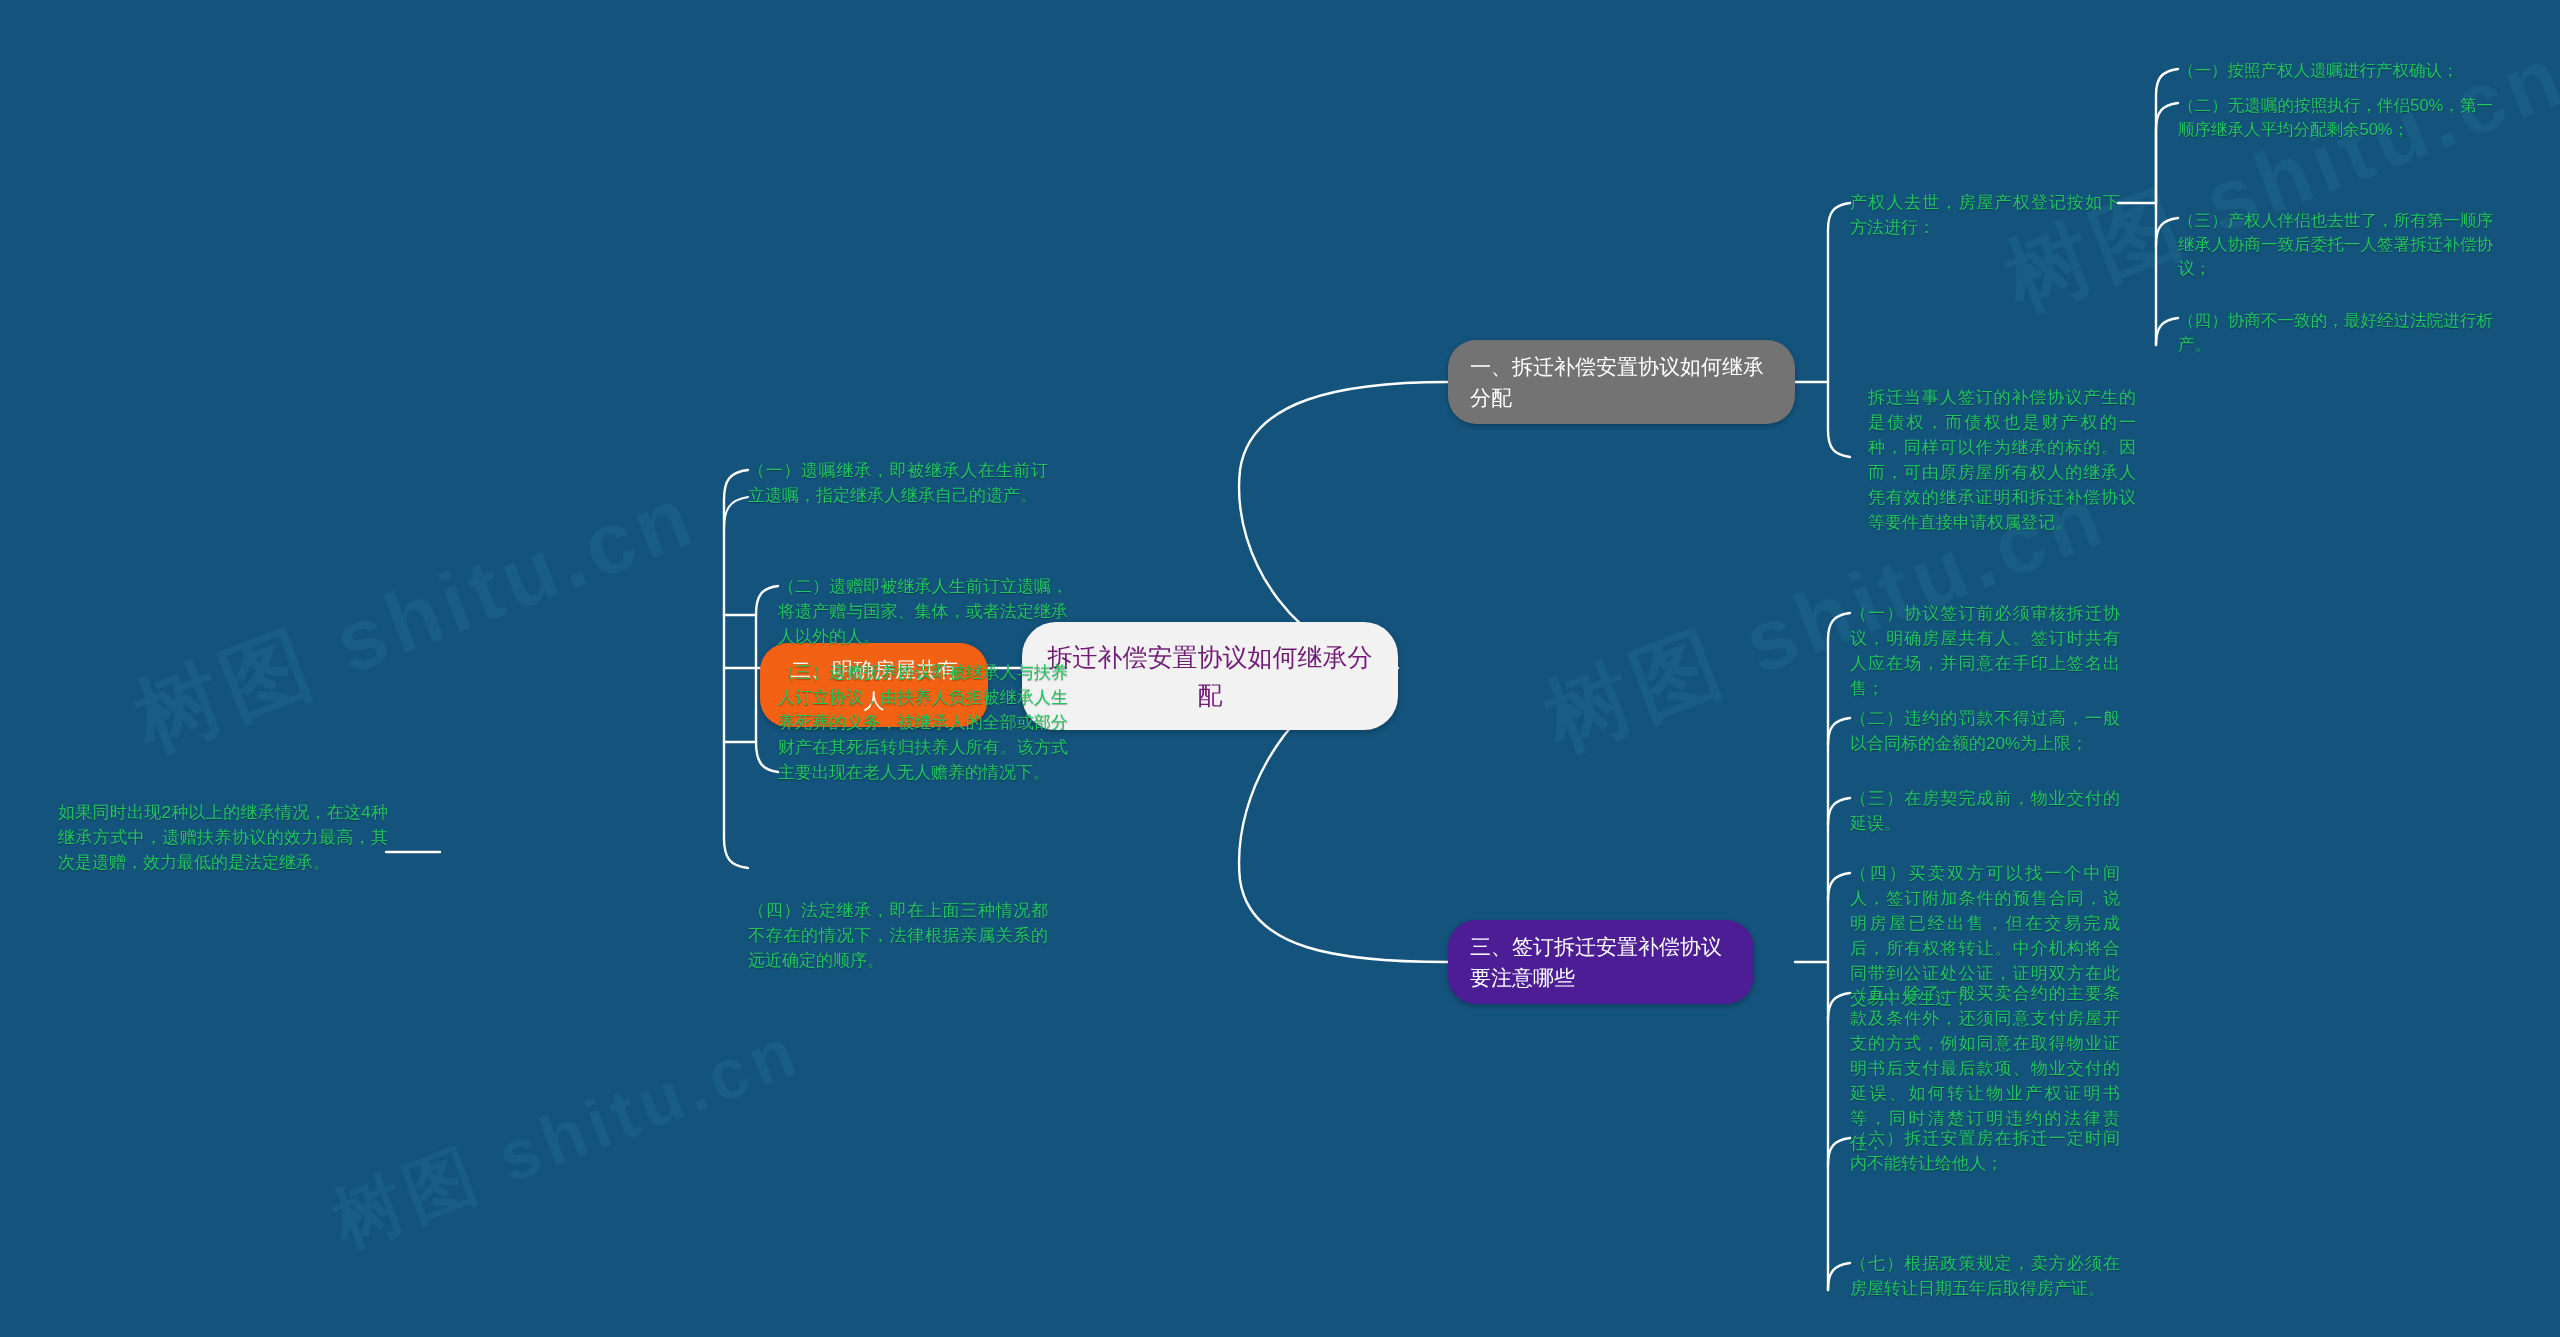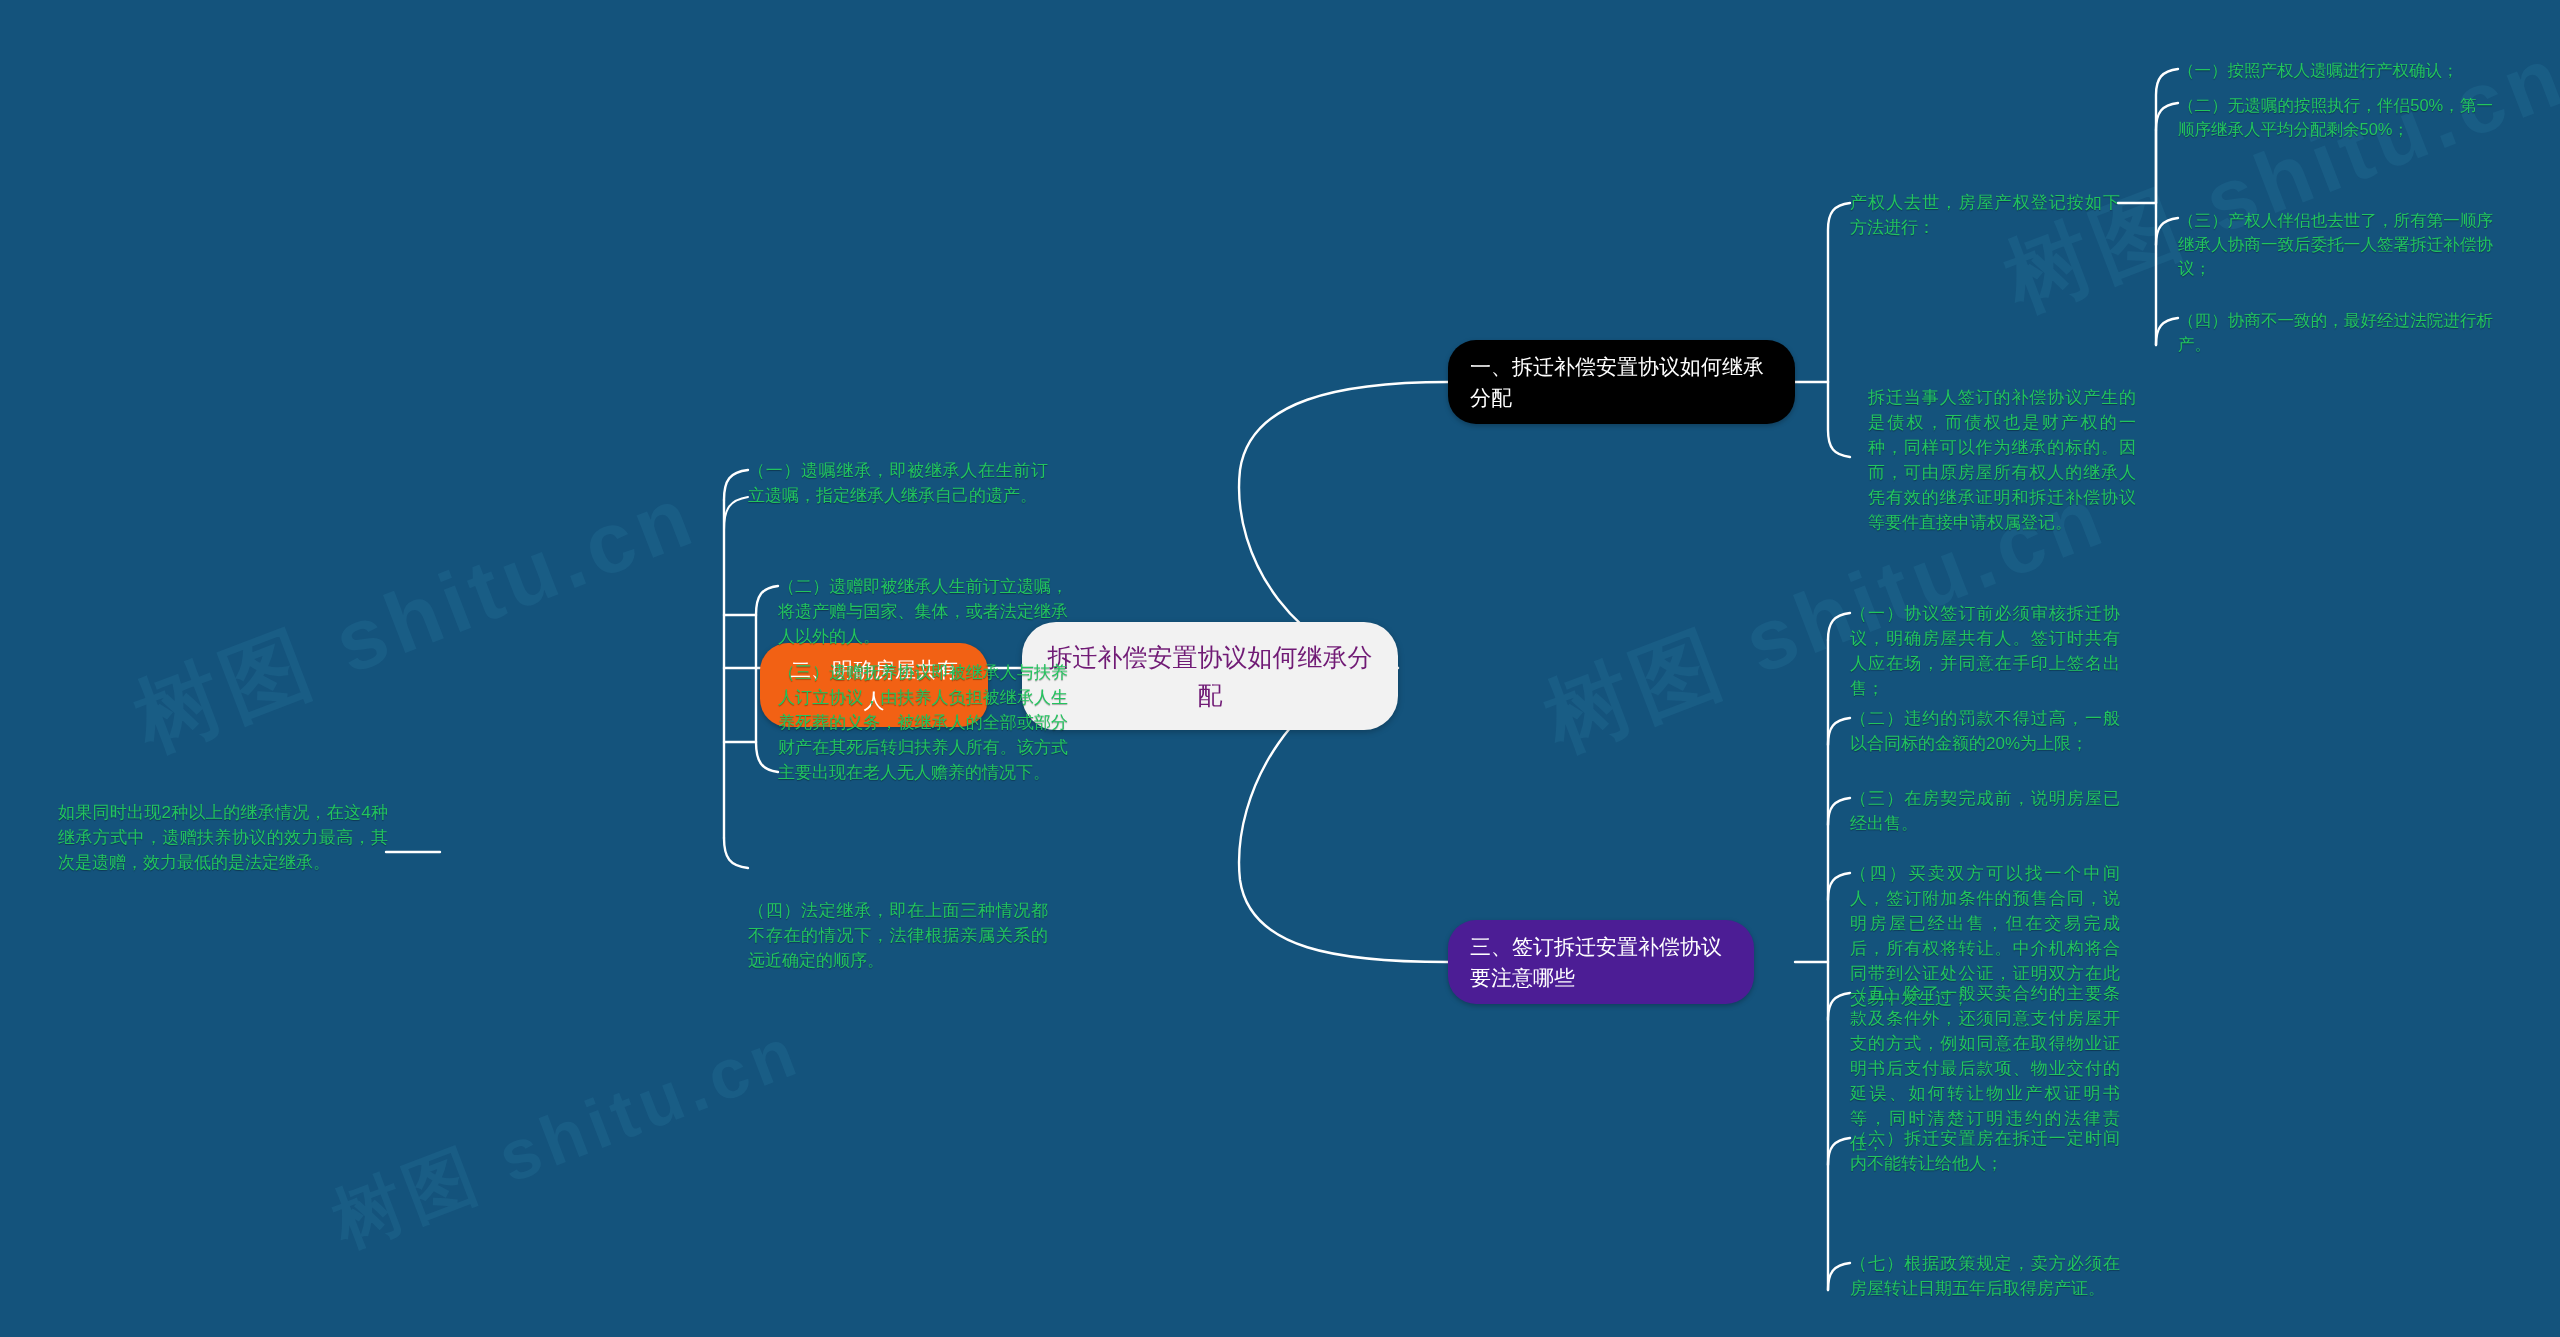--- a/index.html
+++ b/index.html
@@ -130,21 +130,21 @@
     <path d="M1828 745 C1828 727 1834 720 1850 718"></path>
     <path d="M1828 825 C1828 807 1834 800 1850 798"></path>
     <path d="M1828 900 C1828 882 1834 875 1850 873"></path>
     <path d="M1828 1020 C1828 1002 1834 995 1850 993"></path>
     <path d="M1828 1165 C1828 1147 1834 1140 1850 1138"></path>
     <path d="M1828 1290 C1828 1272 1834 1265 1850 1263"></path>
   </svg>
 
   <div class="node root" style="left: 1022px; top: 622px; width: 376px; background: rgb(242, 242, 242);">拆迁补偿安置协议如何继承分配</div>
 
-  <div class="node branch" style="left: 1448px; top: 340px; width: 347px; background: #000000;">一、拆迁补偿安置协议如何继承分配</div>
+  <div class="node branch" style="left: 1448px; top: 340px; width: 347px; background: #737373;">一、拆迁补偿安置协议如何继承分配</div>
 
   <div class="node branch single" style="left: 760px; top: 643px; width: 228px; background: rgb(242, 97, 20);">二、明确房屋共有人</div>
 
   <div class="node branch" style="left: 1448px; top: 920px; width: 306px; background: #4c1d95;">三、签订拆迁安置补偿协议要注意哪些</div>
 
   <div class="node leaf" style="left:1850px;top:190px;width:270px;">产权人去世，房屋产权登记按如下方法进行：</div>
 
   <div class="node leaf" style="left:1868px;top:385px;width:268px;">拆迁当事人签订的补偿协议产生的是债权，而债权也是财产权的一种，同样可以作为继承的标的。因而，可由原房屋所有权人的继承人凭有效的继承证明和拆迁补偿协议等要件直接申请权属登记。</div>
 
   <div class="node leaf small" style="left:2178px;top:58px;width:315px;">（一）按照产权人遗嘱进行产权确认；</div>
@@ -154,19 +154,19 @@
 
   <div class="node leaf" style="left:748px;top:458px;width:300px;">（一）遗嘱继承，即被继承人在生前订立遗嘱，指定继承人继承自己的遗产。</div>
   <div class="node leaf" style="left:778px;top:574px;width:290px;">（二）遗赠即被继承人生前订立遗嘱，将遗产赠与国家、集体，或者法定继承人以外的人。</div>
   <div class="node leaf" style="left:778px;top:660px;width:290px;">（三）遗赠抚养协议即被继承人与扶养人订立协议，由扶养人负担被继承人生养死葬的义务，被继承人的全部或部分财产在其死后转归扶养人所有。该方式主要出现在老人无人赡养的情况下。</div>
   <div class="node leaf" style="left:748px;top:856px;width:300px;margin-top:42px;">（四）法定继承，即在上面三种情况都不存在的情况下，法律根据亲属关系的远近确定的顺序。</div>
 
   <div class="node leaf" style="left:58px;top:800px;width:330px;">如果同时出现2种以上的继承情况，在这4种继承方式中，遗赠扶养协议的效力最高，其次是遗赠，效力最低的是法定继承。</div>
 
   <div class="node leaf" style="left:1850px;top:601px;width:270px;">（一）协议签订前必须审核拆迁协议，明确房屋共有人。签订时共有人应在场，并同意在手印上签名出售；</div>
   <div class="node leaf" style="left:1850px;top:706px;width:270px;">（二）违约的罚款不得过高，一般以合同标的金额的20%为上限；</div>
-  <div class="node leaf" style="left:1850px;top:786px;width:270px;">（三）在房契完成前，说明房屋已经出售。</div>
+  <div class="node leaf" style="left:1850px;top:786px;width:270px;">（三）在房契完成前，物业交付的延误。</div>
   <div class="node leaf" style="left:1850px;top:861px;width:270px;">（四）买卖双方可以找一个中间人，签订附加条件的预售合同，说明房屋已经出售，但在交易完成后，所有权将转让。中介机构将合同带到公证处公证，证明双方在此交易中发生过；</div>
   <div class="node leaf" style="left:1850px;top:981px;width:270px;">（五）除了一般买卖合约的主要条款及条件外，还须同意支付房屋开支的方式，例如同意在取得物业证明书后支付最后款项、物业交付的延误、如何转让物业产权证明书等，同时清楚订明违约的法律责任；</div>
   <div class="node leaf" style="left:1850px;top:1126px;width:270px;">（六）拆迁安置房在拆迁一定时间内不能转让给他人；</div>
   <div class="node leaf" style="left:1850px;top:1251px;width:270px;">（七）根据政策规定，卖方必须在房屋转让日期五年后取得房产证。</div>
 
 </div>
 
 </body></html>

